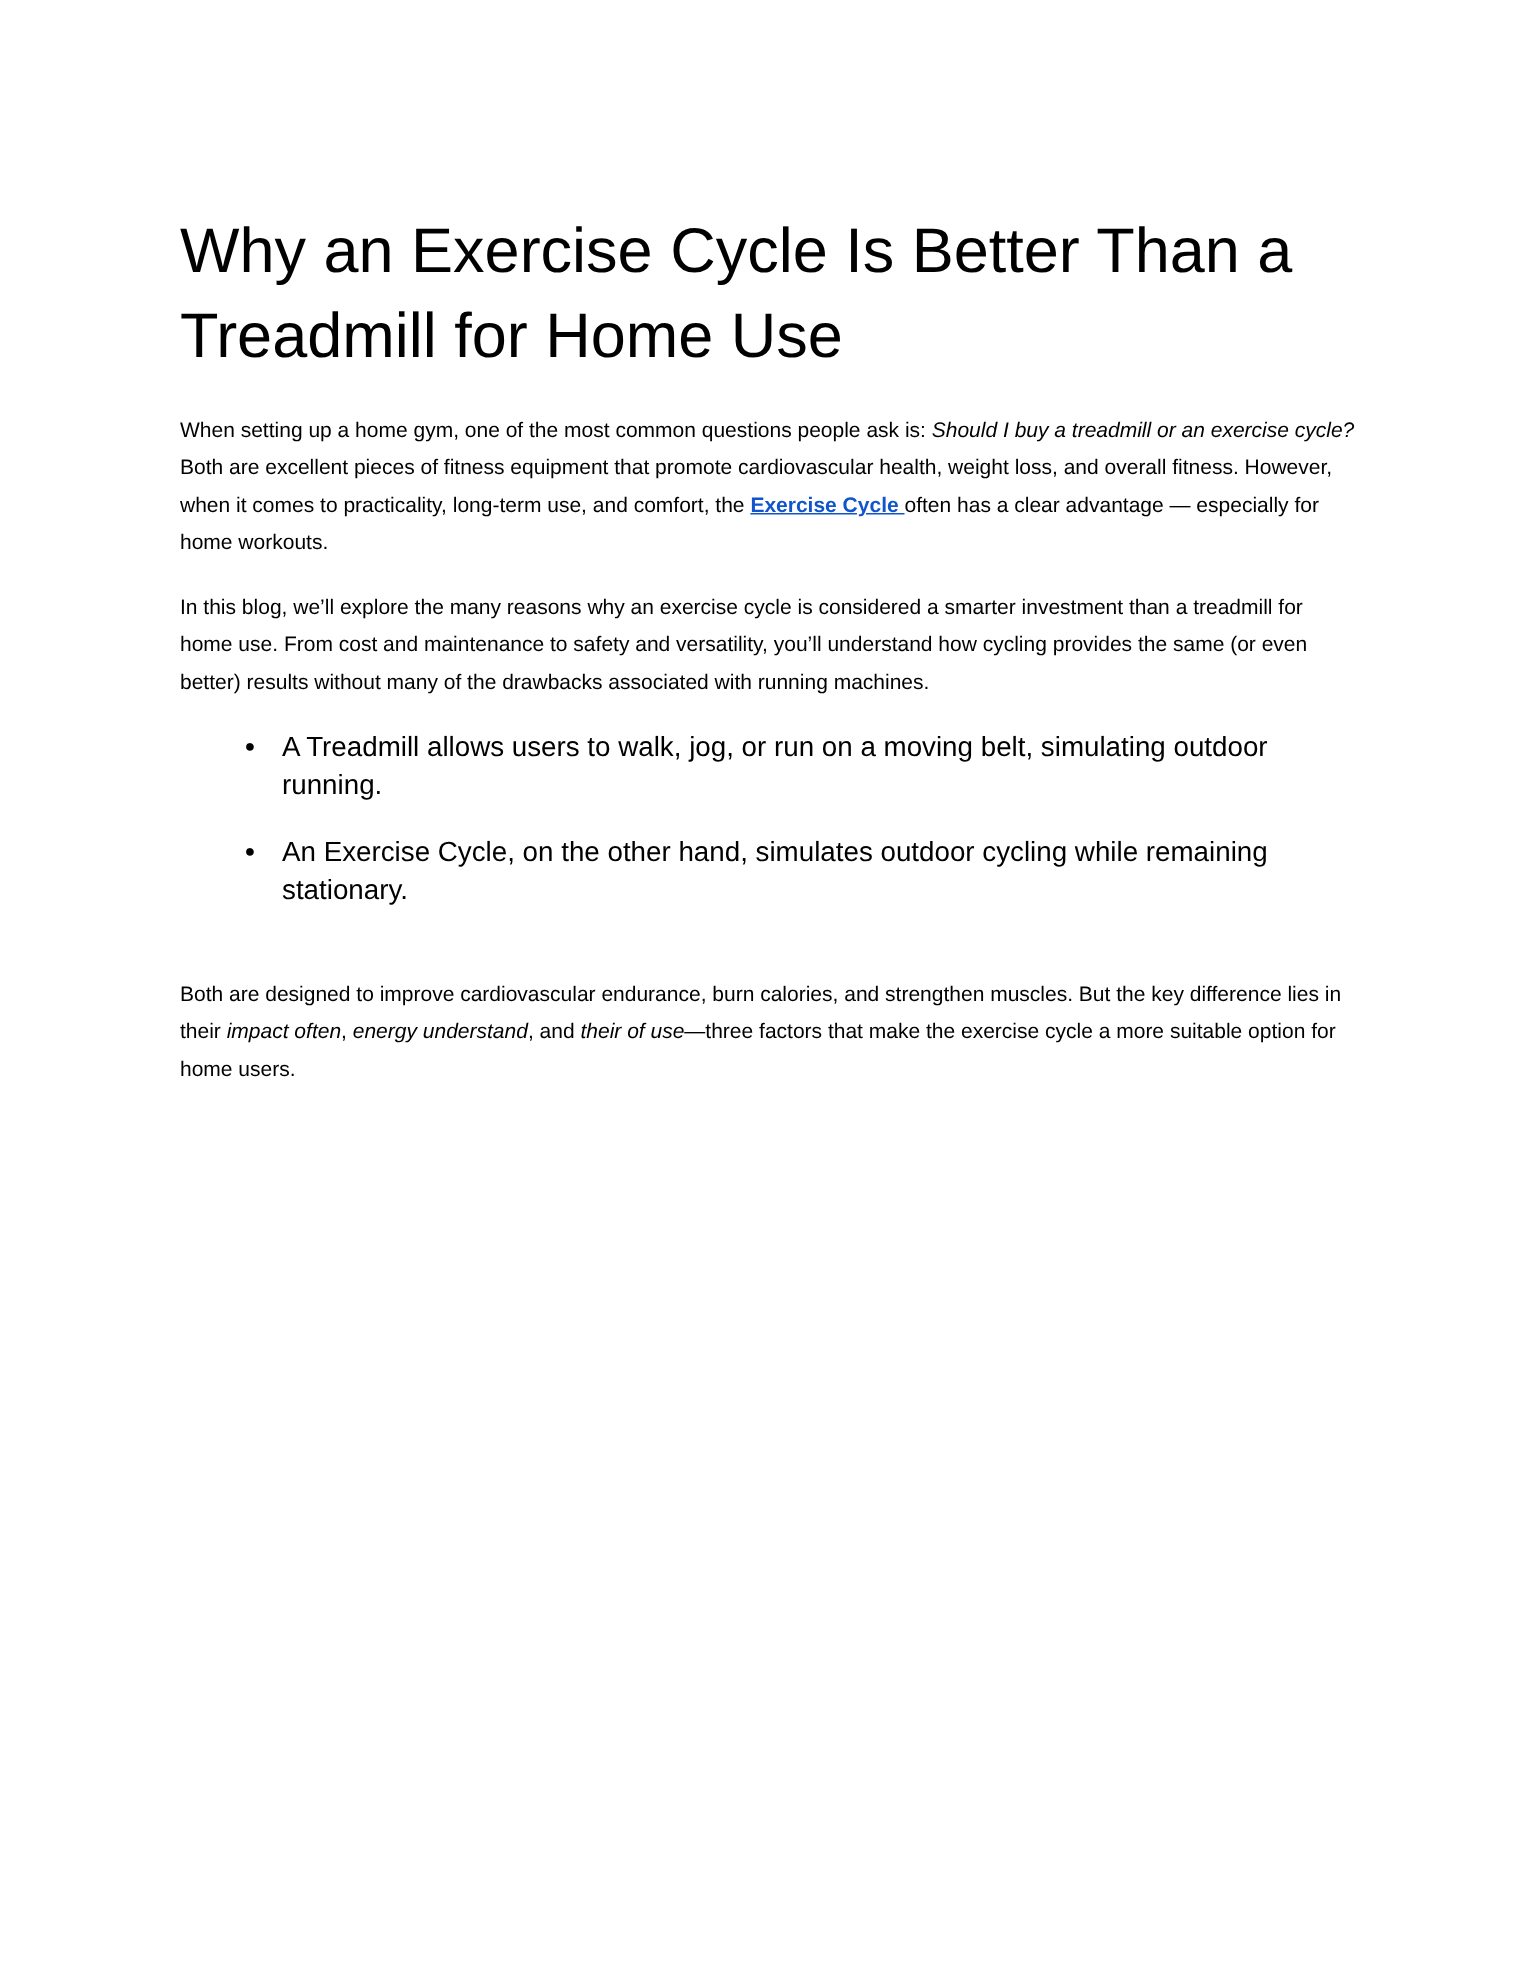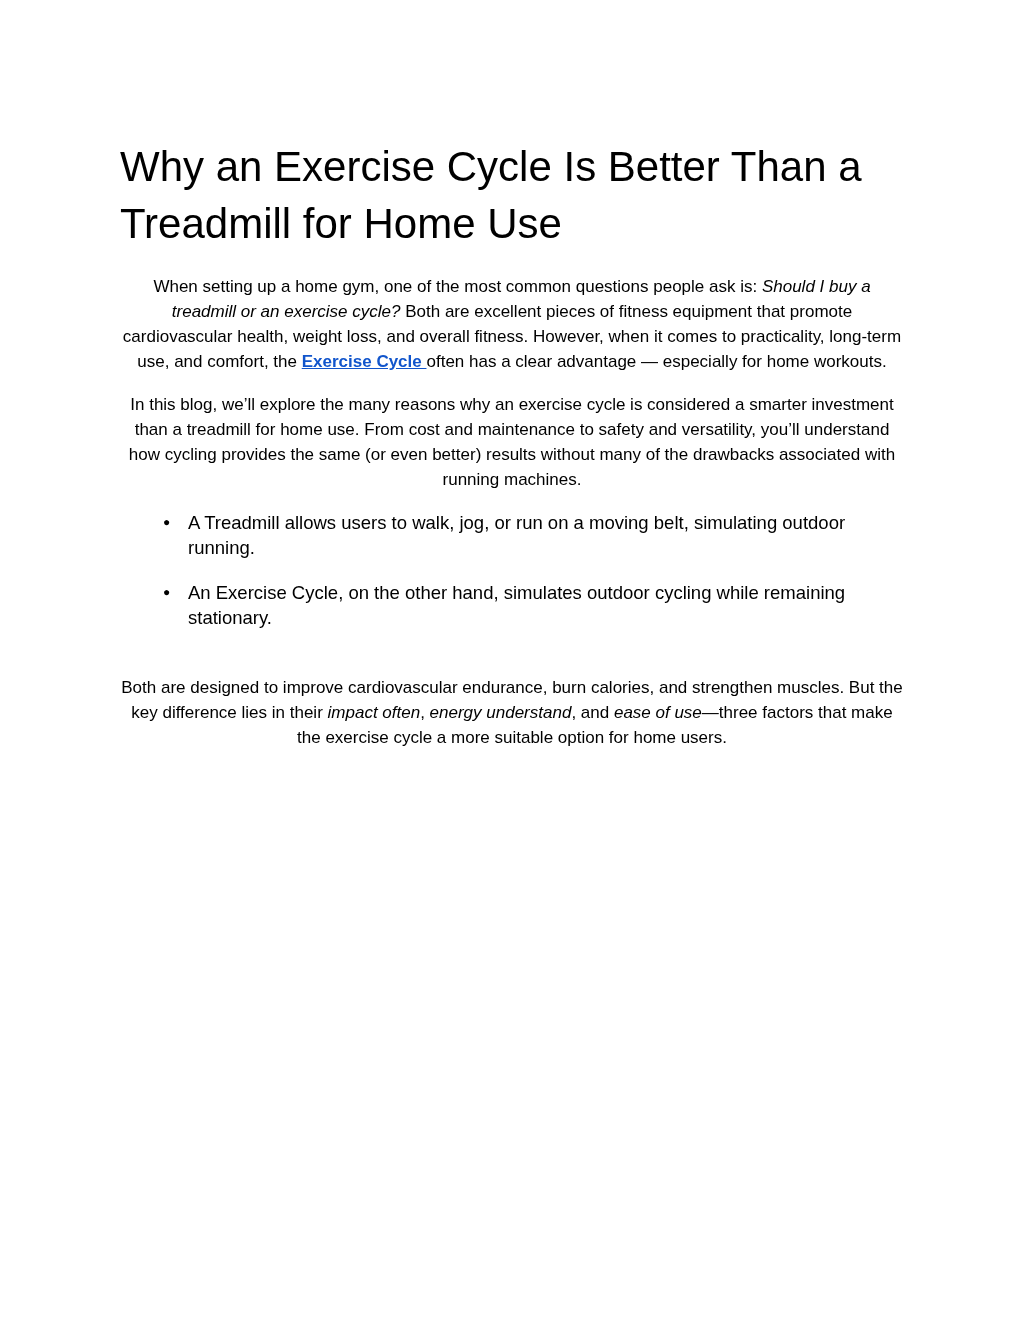--- a/index.html
+++ b/index.html
@@ -24,24 +24,23 @@
   }
   h1.doc-title {
     margin: 0 0 22px 0;
     font-size: 42px;
     line-height: 57px;
     font-weight: 400;
     color: #000000;
   }
   p.body {
     margin: 0 0 18px 0;
-    font-size: 17px;
+    font-size: 14px;
     line-height: 25px;
     color: #000000;
-    text-align: center;
   }
   h2.section-heading {
     margin: 22px 0 21px 0;
     font-size: 21.5px;
     line-height: 26px;
     font-weight: 700;
     color: #000000;
   }
   p.lead {
     margin-bottom: 22px;
@@ -91,15 +90,15 @@
 
   <p class="body">In this blog, we’ll explore the many reasons why an exercise cycle is considered a smarter investment than a treadmill for home use. From cost and maintenance to safety and versatility, you’ll understand how cycling provides the same (or even better) results without many of the drawbacks associated with running machines.</p>
 
 
 
   <ul class="doc-list">
     <li><span class="bullet">●</span><span>A </span><strong>Treadmill</strong><span> allows users to walk, jog, or run on a moving belt, simulating outdoor running.</span></li>
     <li><span class="bullet">●</span><span>An </span><strong>Exercise Cycle</strong><span>, on the other hand, simulates outdoor cycling while remaining stationary.</span></li>
   </ul>
 
-  <p class="body closing"><span>Both are designed to improve cardiovascular endurance, burn calories, and strengthen muscles. But the key difference lies in their </span><em>impact often</em><span>, </span><em>energy understand</em><span>, and </span><em>ease of use</em><span>—three factors that make the exercise cycle a more suitable option for home users.</span></p>
+  <p class="body closing"><span>Both are designed to improve cardiovascular endurance, burn calories, and strengthen muscles. But the key difference lies in their </span><em>impact often</em><span>, </span><em>energy understand</em><span>, and </span><em>their of use</em><span>—three factors that make the exercise cycle a more suitable option for home users.</span></p>
 
 </div>
 
 </body></html>

